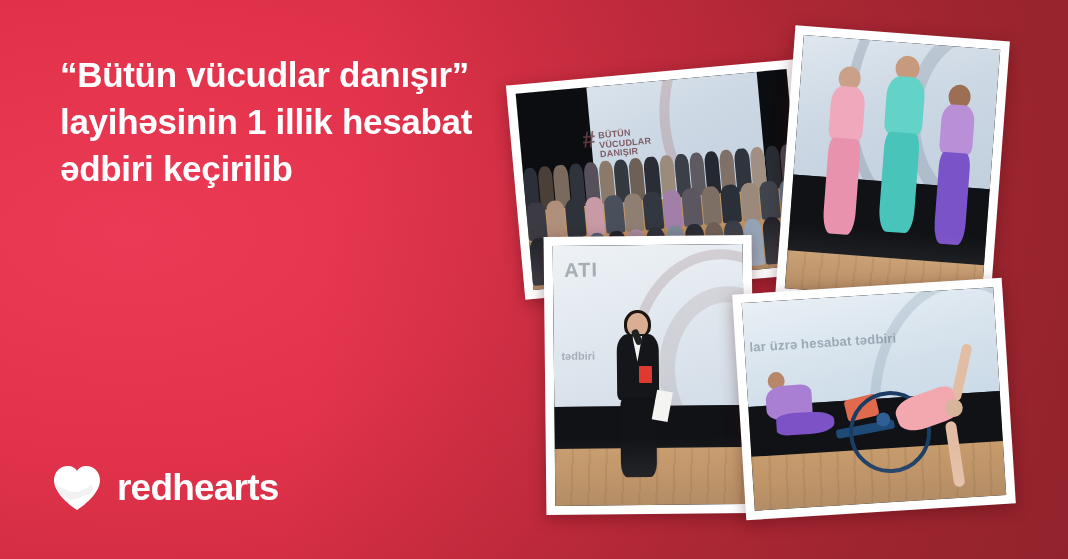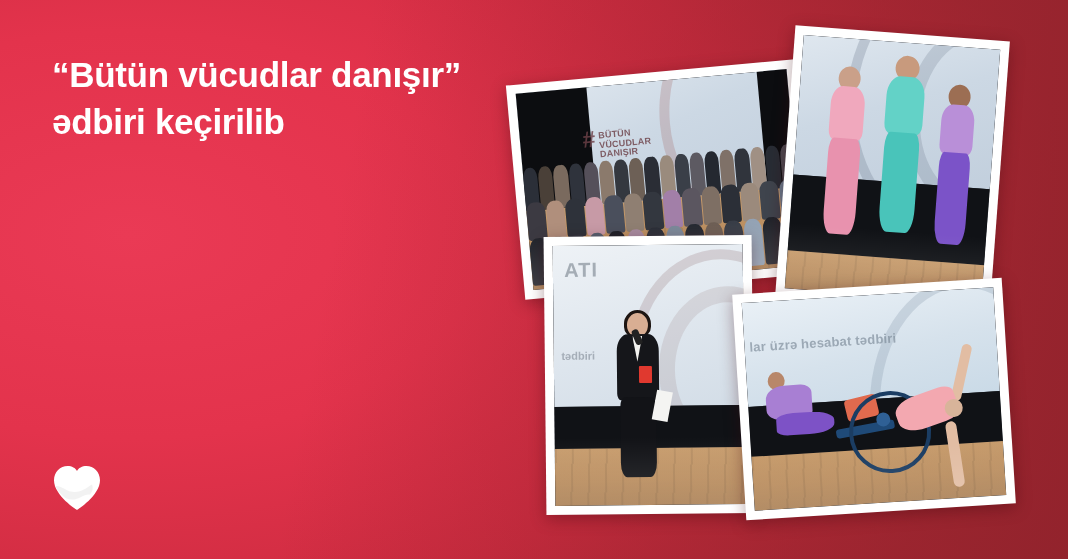--- a/index.html
+++ b/index.html
@@ -25,21 +25,21 @@
     content: "";
     position: absolute;
     inset: 0;
     background: linear-gradient(100deg, rgba(230,57,80,0) 32%, rgba(150,35,45,0.55) 72%, rgba(140,33,42,0.78) 100%);
     pointer-events: none;
   }
 
   
   .headline {
     position: absolute;
-    left: 52px;
+    left: 60px;
     top: 52px;
     width: 470px;
     z-index: 5;
     color: #ffffff;
     font-size: 35px;
     line-height: 1.34;
     font-weight: 700;
     letter-spacing: -0.3px;
   }
   .headline .ln { display: block; white-space: nowrap; }
@@ -246,28 +246,30 @@
     pointer-events: none;
   }
 </style>
 </head>
 <body>
 
 <div class="banner">
 
   <div class="headline">
     <span class="ln">“Bütün vücudlar danışır”</span>
+    <span class="ln">layihəsinin 1 illik hesabat</span>
     <span class="ln">ədbiri keçirilib</span>
   </div>
 
   <div class="logo">
     <svg class="logo-mark" viewBox="0 0 50 47" aria-hidden="true">
       <path d="M25 46C25 46 2 31.5 2 16.2 2 7.8 8.3 2 15.6 2c4.2 0 8 2 9.4 5.1C26.4 4 30.2 2 34.4 2 41.7 2 48 7.8 48 16.2 48 31.5 25 46 25 46Z" fill="#ffffff"></path>
       <path d="M3 22c7-1 11 6 20 6 7 0 11-4 17-7.5 1.5 4 .5 7-2 10-6-1-10 5-18 5-8 0-12-6-17-13.5Z" fill="#f0f0f0" opacity="0.85"></path>
     </svg>
+    <span class="logo-word">redhearts</span>
   </div>
 
   <div class="collage">
 
     <div class="photo photo-group">
       <div class="inner">
         <div class="scene">
           <div class="screen-wall"></div>
           <div class="proj-arc"></div>
           <div class="dark-left"></div>

